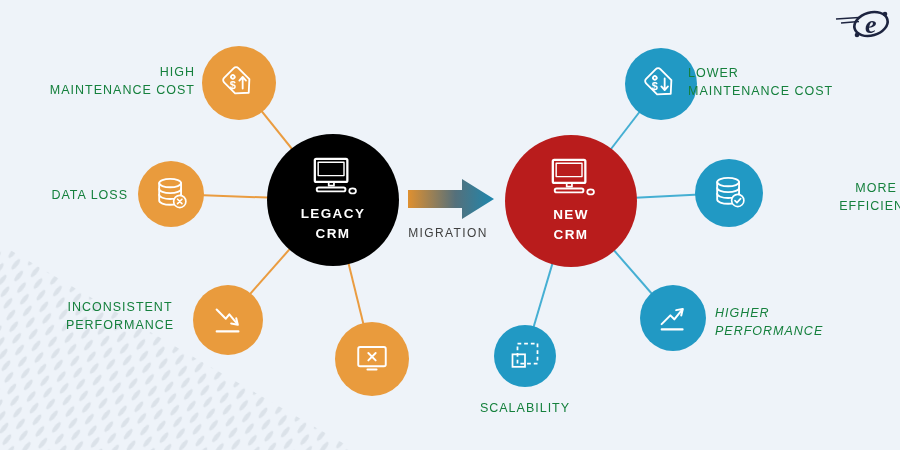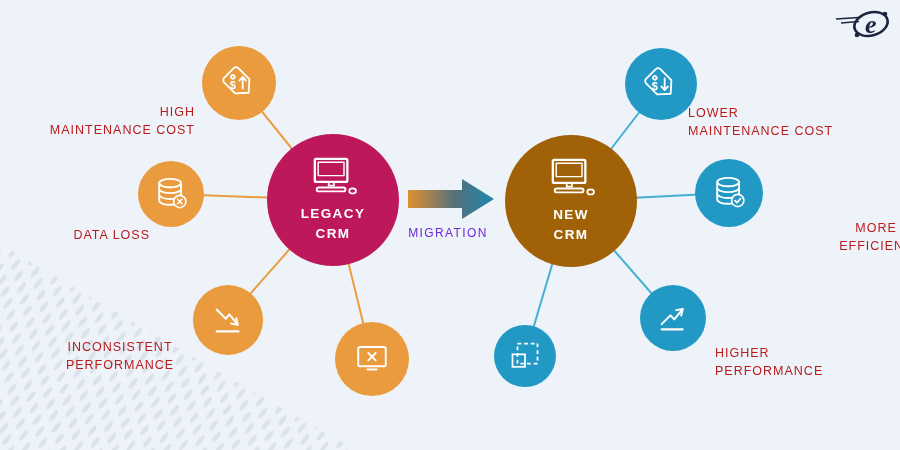--- a/index.html
+++ b/index.html
@@ -1,33 +1,33 @@
 <!DOCTYPE html>
 <html><head>
 <meta charset="utf-8">
 <style>
   html,body{margin:0;padding:0;}
   body{font-family:"Liberation Sans",sans-serif;}
   .stage{position:relative;width:900px;height:450px;background:#eef3f9;overflow:hidden;}
   .layer{position:absolute;left:0;top:0;}
-  .label{position:absolute;color:#b91c1c;font-size:12.5px;line-height:1.45;
-         letter-spacing:1px;white-space:pre-line;font-weight:400;margin-top:40px;}
+  .label{position:absolute;color:#15803d;font-size:12.5px;line-height:1.45;
+         letter-spacing:1px;white-space:pre-line;font-weight:400;}
   .label.right{text-align:right;}
   .label.center{text-align:center;}
   .hub{position:absolute;border-radius:50%;display:flex;flex-direction:column;
        align-items:center;justify-content:center;}
-  .hub-legacy{background:#be185d;}
-  .hub-new{background:#a16207;}
+  .hub-legacy{background:#000000;}
+  .hub-new{background:#b91c1c;}
   .hub-label{color:#fff;font-size:13.5px;font-weight:700;letter-spacing:1.4px;
              line-height:1.5;text-align:center;white-space:pre-line;margin-top:4px;}
   .sat{position:absolute;border-radius:50%;display:flex;align-items:center;justify-content:center;}
   .sat-orange{background:#e99b3d;}
   .sat-blue{background:#2199c4;}
   .icon{display:flex;align-items:center;justify-content:center;}
-  .migration-label{position:absolute;color:#6d28d9;font-size:12px;letter-spacing:1.4px;
+  .migration-label{position:absolute;color:#404040;font-size:12px;letter-spacing:1.4px;
                    text-align:center;}
 </style>
 </head>
 <body>
 
 <div class="stage">
 
   <svg class="layer" style="top:226px;" width="380" height="224">
     <defs>
       <pattern id="fanp" width="17" height="12" patternUnits="userSpaceOnUse" patternTransform="rotate(-14)">
@@ -131,21 +131,21 @@
           <ellipse cx="23" cy="11.5" rx="12.5" ry="4.8"></ellipse>
           <path d="M10.5 11.5 V31.5 a12.5 4.8 0 0 0 25 0 V11.5"></path>
           <path d="M10.5 18.2 a12.5 4.8 0 0 0 25 0"></path>
           <path d="M10.5 24.9 a12.5 4.8 0 0 0 25 0"></path>
         </g>
         <circle cx="34" cy="32.5" r="7" fill="#e99b3d" stroke="#fff" stroke-width="1.9"></circle>
         <path d="M31.5 30 l5 5 M36.5 30 l-5 5" stroke="#fff" stroke-width="1.9" stroke-linecap="round" fill="none"></path>
       </svg>
     </span>
   </div>
-  <div class="label right" style="left:45px;top:186px;width:105px;">DATA LOSS</div>
+  <div class="label right" style="left:23px;top:186px;width:105px;">DATA LOSS</div>
 
   <div class="sat sat-orange" style="left:193px;top:285px;width:70px;height:70px;">
     <span class="icon">
       <svg viewBox="0 0 48 48" width="42" height="42">
         <g fill="none" stroke="#fff" stroke-width="2.3" stroke-linecap="round" stroke-linejoin="round">
           <path d="M11 12 L21.5 22.5 L25.5 17.5 L34.5 28.5"></path>
           <path d="M27.6 28 L35.2 29.4 L33.4 21.9"></path>
           <path d="M11 37 H36"></path>
         </g>
       </svg>
@@ -204,27 +204,28 @@
     <span class="icon">
       <svg viewBox="0 0 48 48" width="42" height="42">
         <g fill="none" stroke="#fff" stroke-width="2.3" stroke-linecap="round" stroke-linejoin="round">
           <path d="M11 31 L21 21 L25.5 25.5 L34.5 14.5"></path>
           <path d="M27.6 15 L35.2 13.6 L33.4 21.1"></path>
           <path d="M11 37 H35"></path>
         </g>
       </svg>
     </span>
   </div>
-  <div class="label" style="left:715px;top:304px;width:145px;">HIGHER
+  <div class="label" style="left:715px;top:304px;width:145px;font-style:italic;">HIGHER
 PERFORMANCE</div>
 
   <div class="sat sat-blue" style="left:494px;top:325px;width:62px;height:62px;">
     <span class="icon">
       <svg viewBox="0 0 48 48" width="40" height="40">
         <g fill="none" stroke="#fff" stroke-width="2.1">
           <rect x="15" y="9" width="24" height="24" stroke-dasharray="4.5 3.5"></rect>
           <rect x="9" y="22" width="15" height="15"></rect>
         </g>
       </svg>
     </span>
   </div>
+  <div class="label center" style="left:455px;top:399px;width:140px;">SCALABILITY</div>
 
 </div>
 
 </body></html>

